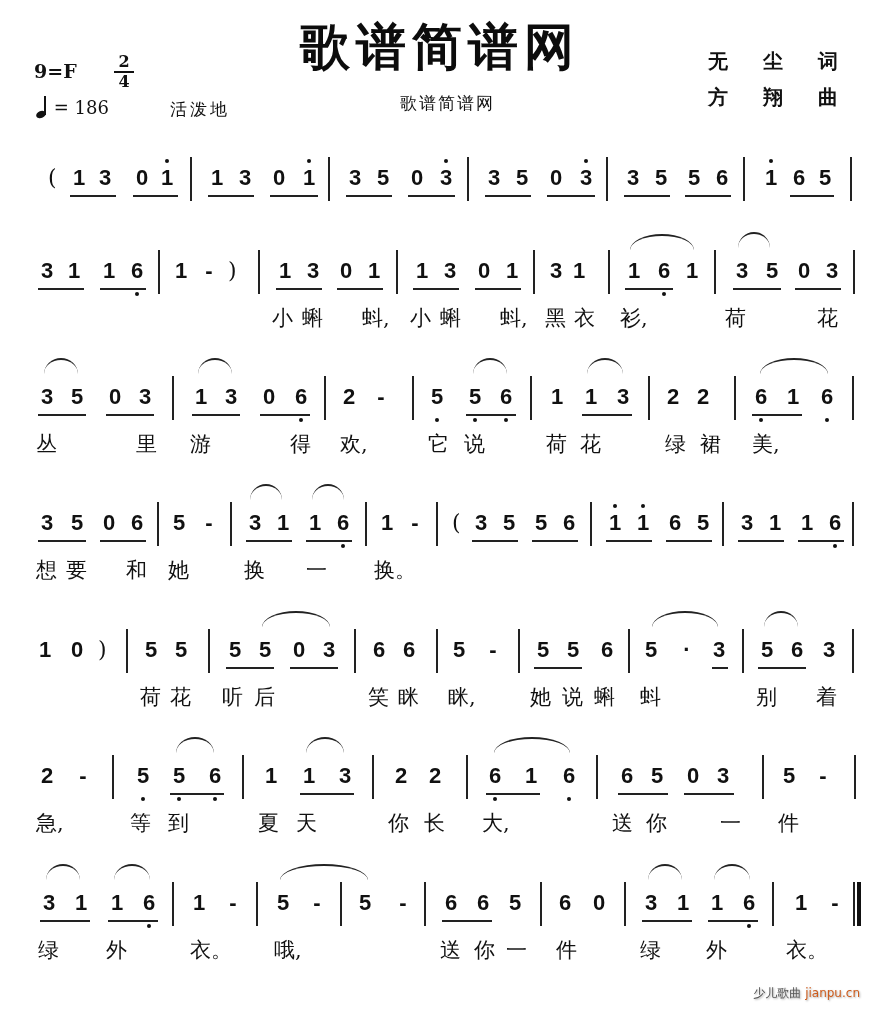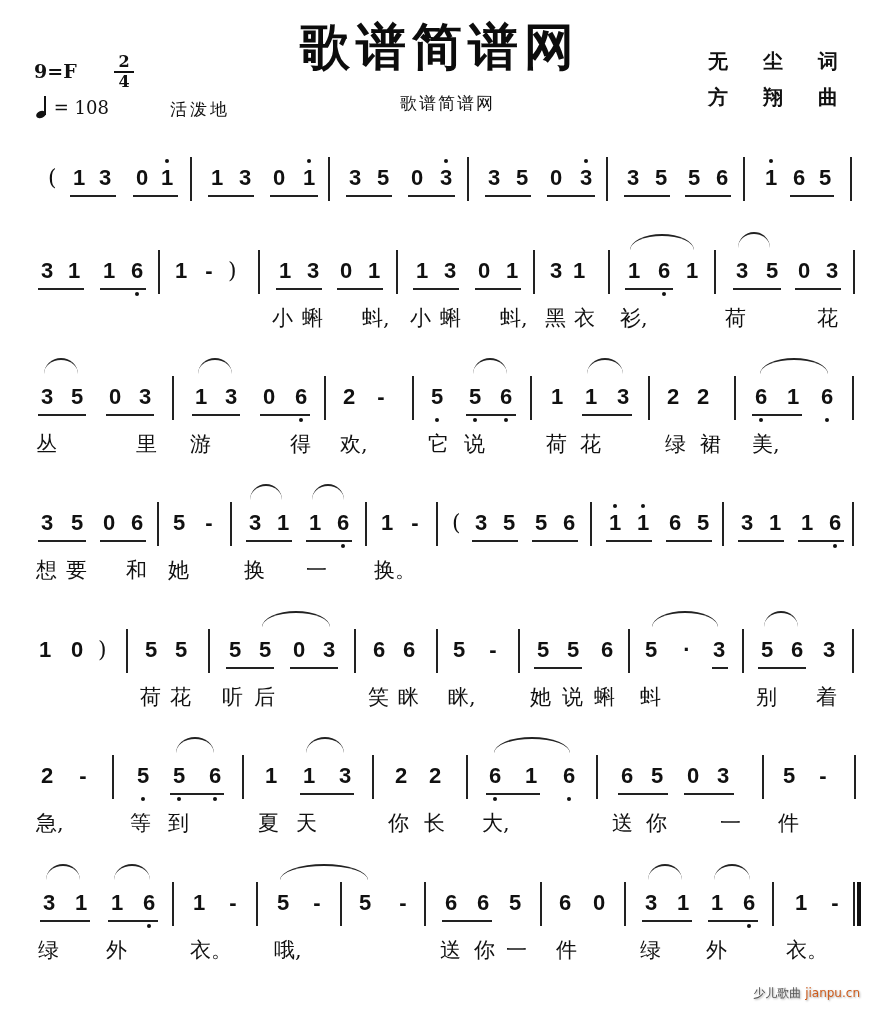--- a/index.html
+++ b/index.html
@@ -38,21 +38,21 @@
 <body>
 
 <div class="abs key">9=F</div>
 <div class="abs timesig">
   <div>2</div>
   <div class="line"></div>
   <div>4</div>
 </div>
 <div class="abs tempo">
   <span class="note"><span class="stem"></span><span class="head"></span></span>
-  <span>= 108</span>
+  <span>= 186</span>
 </div>
 <div class="abs expr">活泼地</div>
 <div class="abs title">歌谱简谱网</div>
 <div class="abs subtitle">歌谱简谱网</div>
 <div class="abs credit" style="left:708px;top:48px;">无 尘 词</div>
 <div class="abs credit" style="left:708px;top:84px;">方 翔 曲</div>
 
 <div class="row" style="top:165px;">
   <span class="paren" style="left:48px;">(</span>
   <span class="n" style="left:70px;">1</span>

